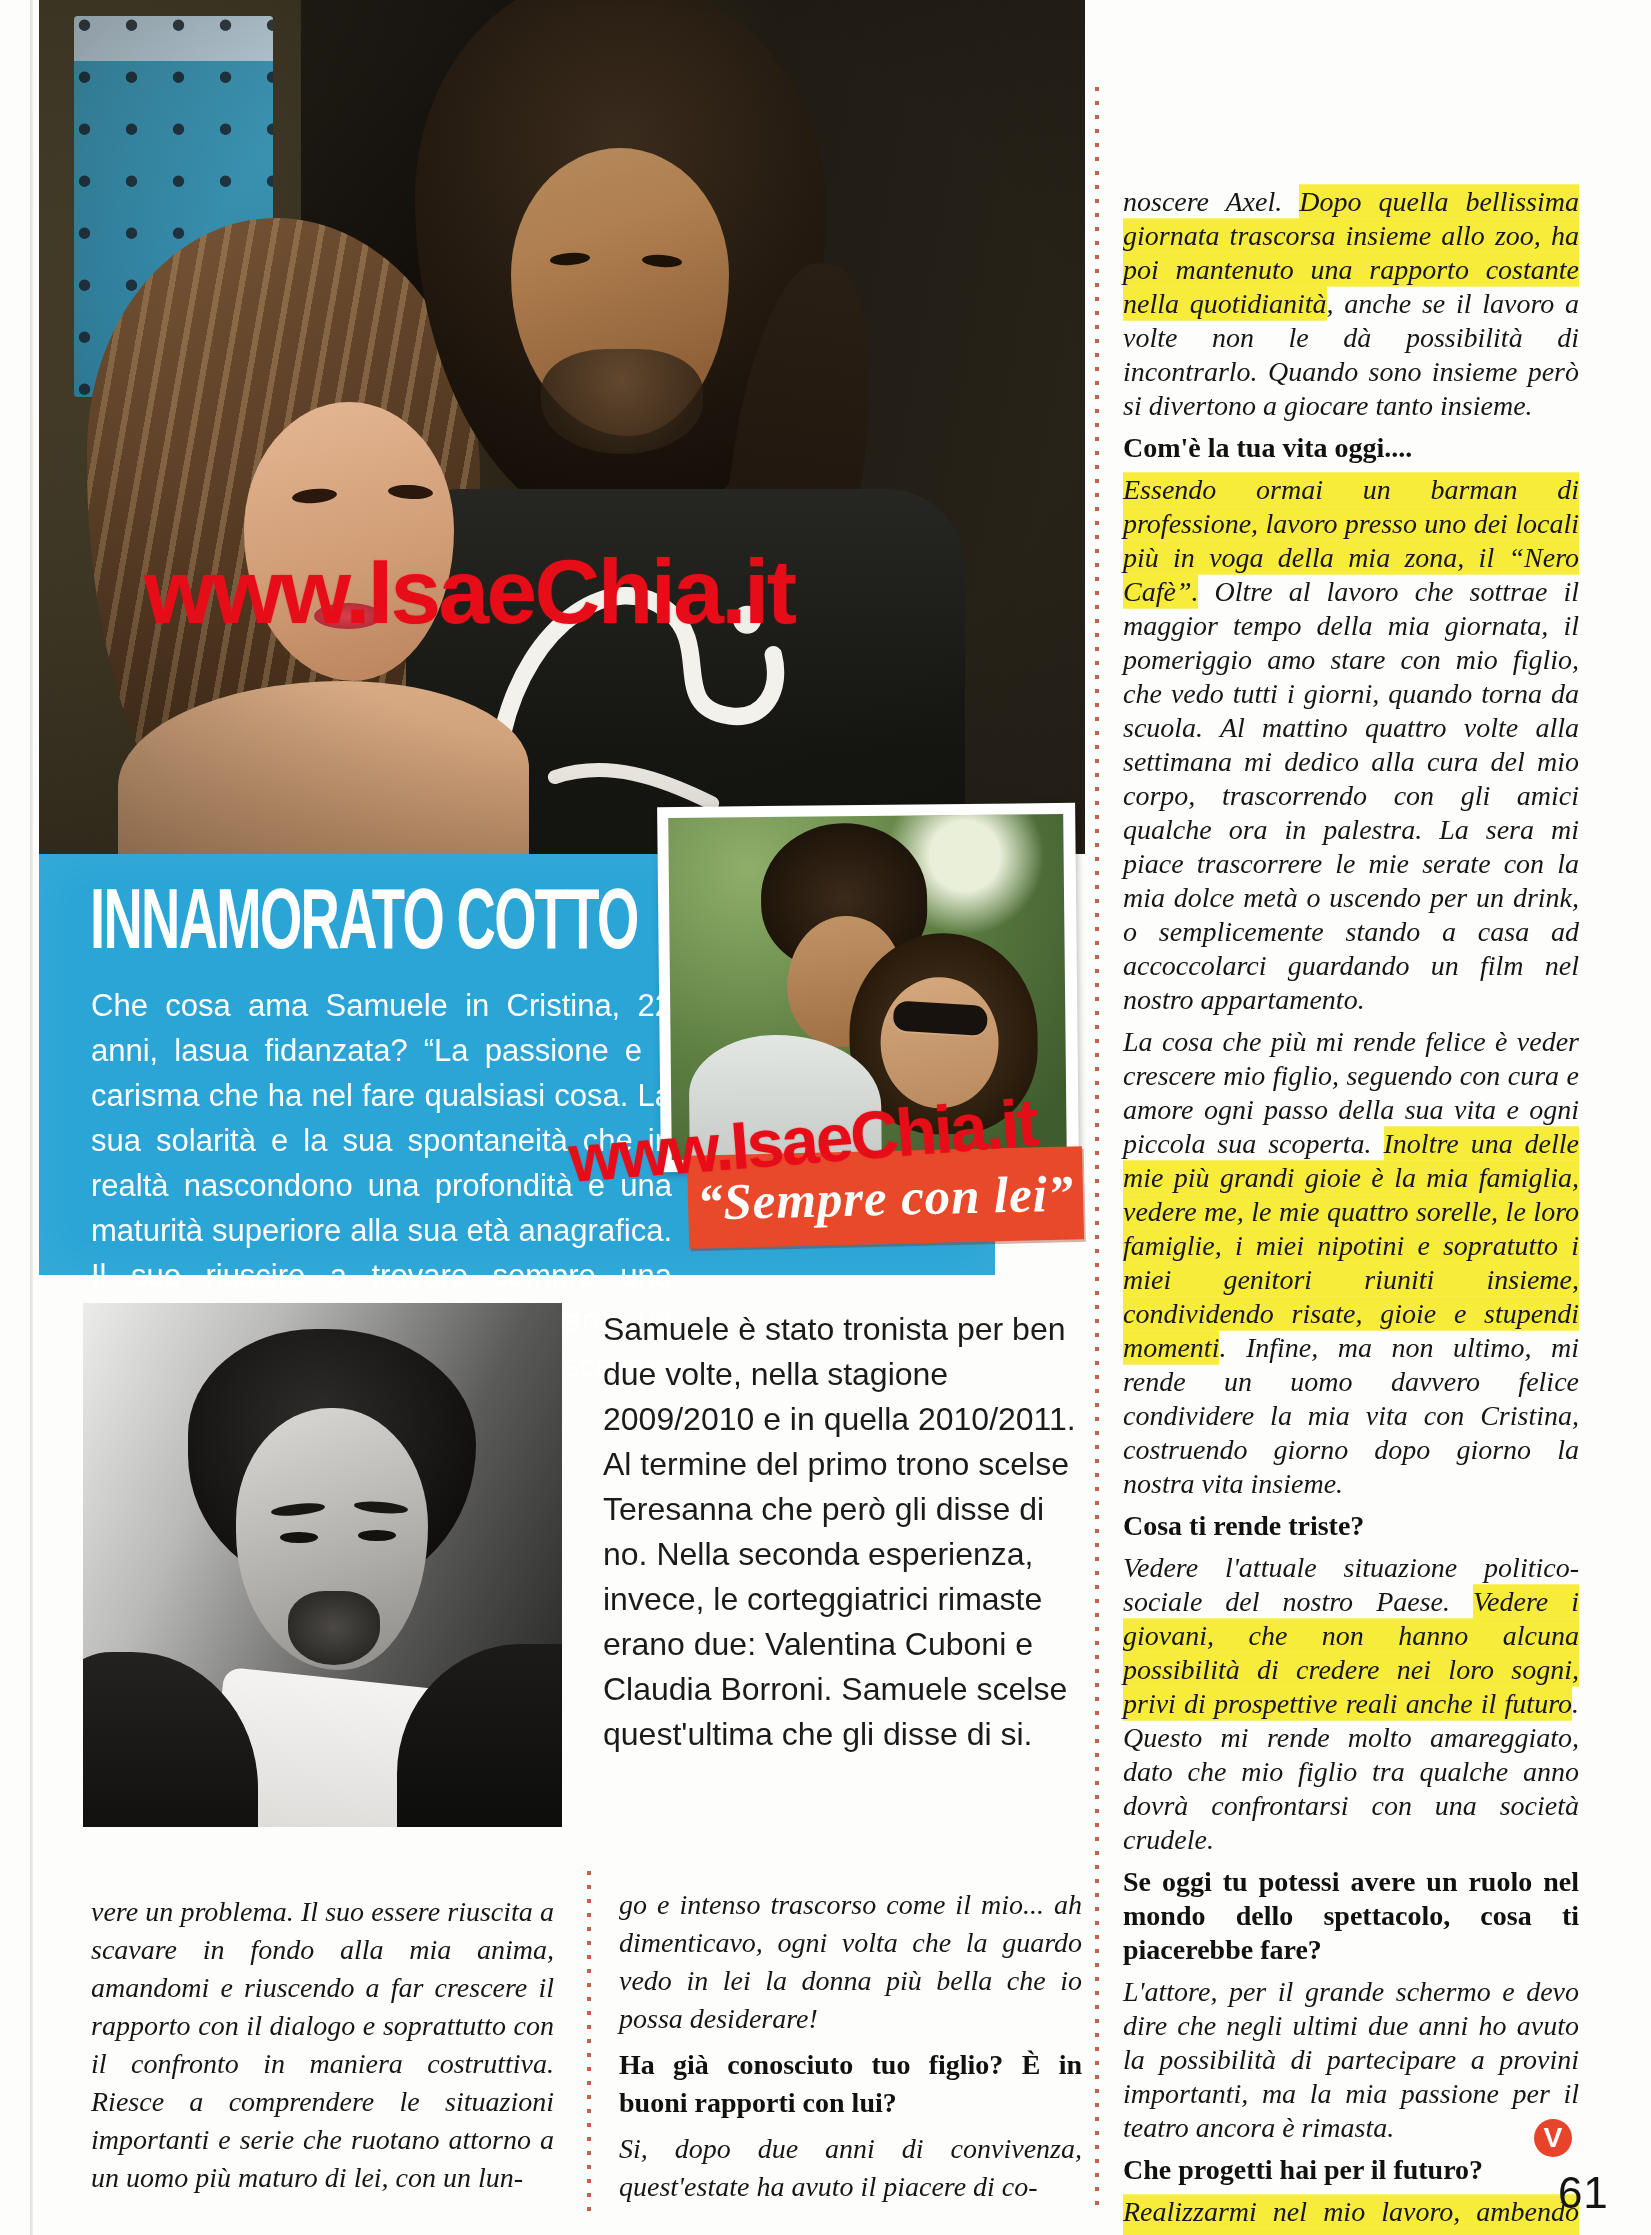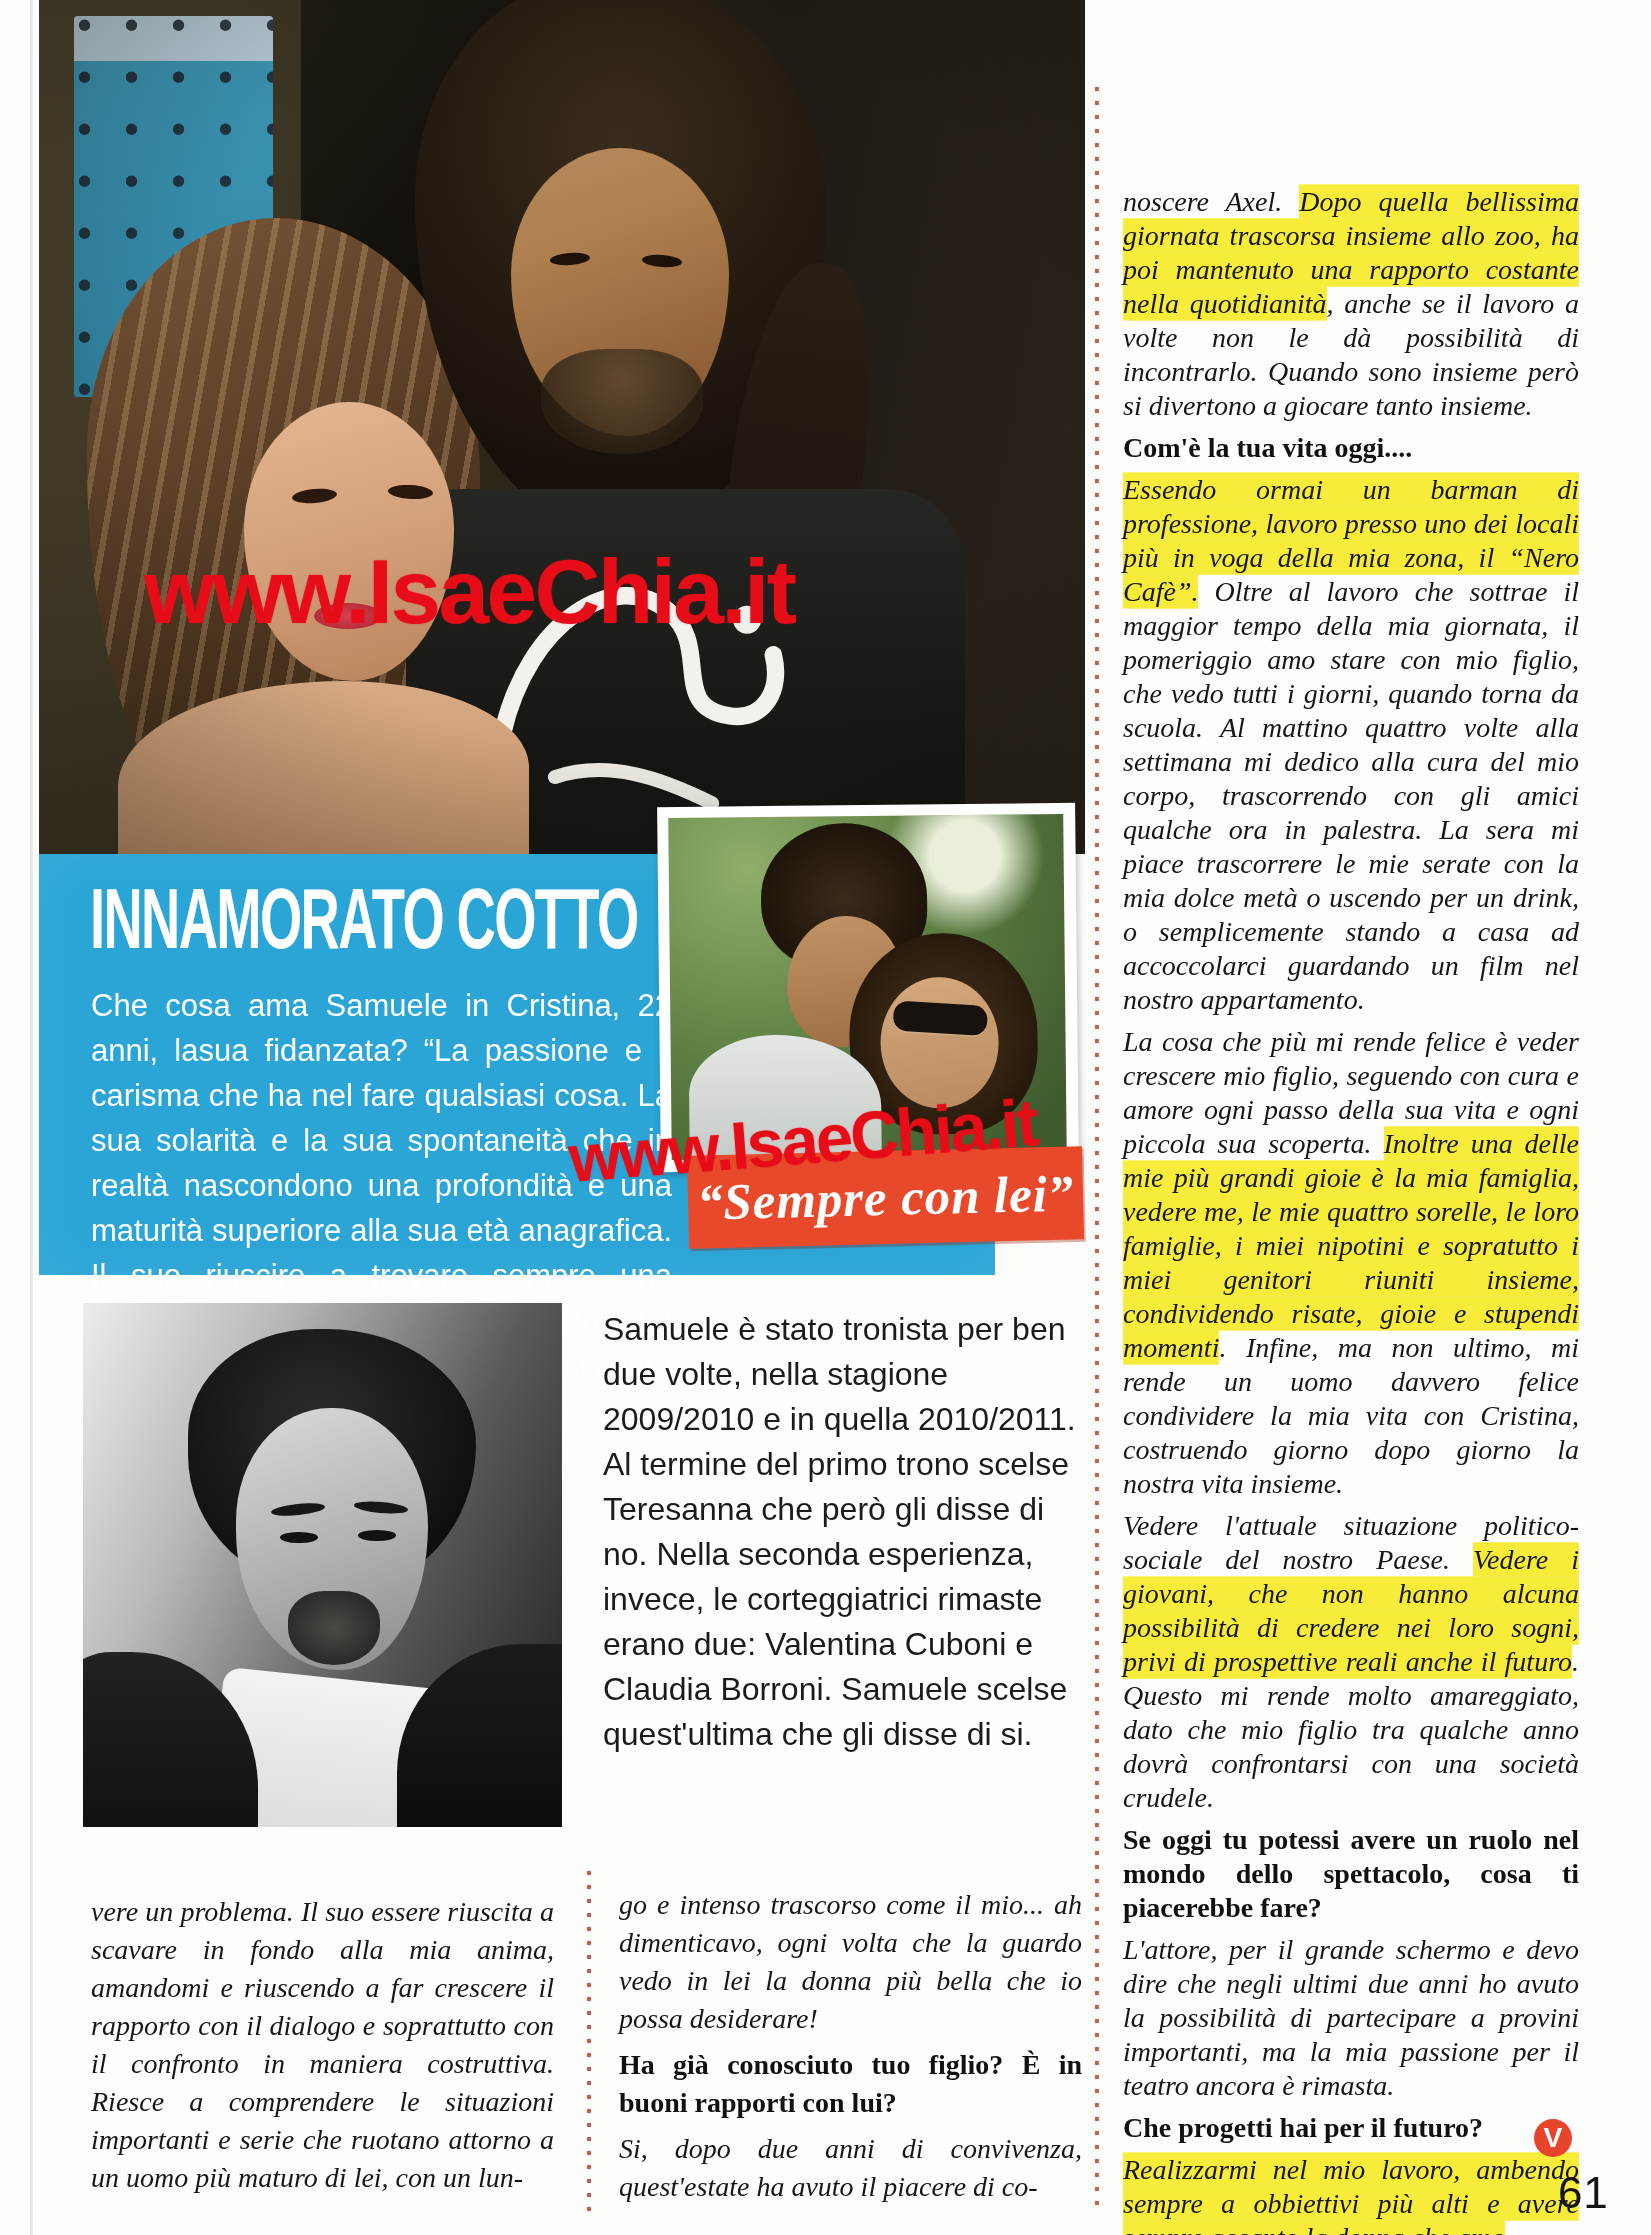--- a/index.html
+++ b/index.html
@@ -205,20 +205,21 @@
       <p class="a"><span>go e intenso trascorso come il mio... ah dimenticavo, ogni volta che la guardo vedo in lei la donna più bella che io possa desiderare!</span></p>
       <p class="q">Ha già conosciuto tuo figlio? È in buoni rapporti con lui?</p>
       <p class="a"><span>Si, dopo due anni di convivenza, quest'estate ha avuto il piacere di co-</span></p>
     </div>
 
   <div class="col col-right">
       <p class="a"><span>noscere Axel. </span><span class="hl">Dopo quella bellissima giornata trascorsa insieme allo zoo, ha poi mantenuto una rapporto costante nella quotidianità</span><span>, anche se il lavoro a volte non le dà possibilità di incontrarlo. Quando sono insieme però si divertono a giocare tanto insieme.</span></p>
       <p class="q">Com'è la tua vita oggi....</p>
       <p class="a"><span class="hl">Essendo ormai un barman di professione, lavoro presso uno dei locali più in voga della mia zona, il “Nero Cafè”.</span><span> Oltre al lavoro che sottrae il maggior tempo della mia giornata, il pomeriggio amo stare con mio figlio, che vedo tutti i giorni, quando torna da scuola. Al mattino quattro volte alla settimana mi dedico alla cura del mio corpo, trascorrendo con gli amici qualche ora in palestra. La sera mi piace trascorrere le mie serate con la mia dolce metà o uscendo per un drink, o semplicemente stando a casa ad accoccolarci guardando un film nel nostro appartamento.</span></p>
       <p class="a"><span>La cosa che più mi rende felice è veder crescere mio figlio, seguendo con cura e amore ogni passo della sua vita e ogni piccola sua scoperta. </span><span class="hl">Inoltre una delle mie più grandi gioie è la mia famiglia, vedere me, le mie quattro sorelle, le loro famiglie, i miei nipotini e sopratutto i miei genitori riuniti insieme, condividendo risate, gioie e stupendi momenti</span><span>. Infine, ma non ultimo, mi rende un uomo davvero felice condividere la mia vita con Cristina, costruendo giorno dopo giorno la nostra vita insieme.</span></p>
+      <p class="q">Cosa ti rende triste?</p>
       <p class="a"><span>Vedere l'attuale situazione politico-sociale del nostro Paese. </span><span class="hl">Vedere i giovani, che non hanno alcuna possibilità di credere nei loro sogni, privi di prospettive reali anche il futuro</span><span>. Questo mi rende molto amareggiato, dato che mio figlio tra qualche anno dovrà confrontarsi con una società crudele.</span></p>
       <p class="q">Se oggi tu potessi avere un ruolo nel mondo dello spettacolo, cosa ti piacerebbe fare?</p>
       <p class="a"><span>L'attore, per il grande schermo e devo dire che negli ultimi due anni ho avuto la possibilità di partecipare a provini importanti, ma la mia passione per il teatro ancora è rimasta.</span></p>
       <p class="q">Che progetti hai per il futuro?</p>
       <p class="a"><span class="hl">Realizzarmi nel mio lavoro, ambendo sempre a obbiettivi più alti e avere sempre accanto la donna che amo</span><span>.</span></p>
     </div>
 
   <div class="vsep vsep-main"></div>
   <div class="vsep vsep-left"></div>
 

